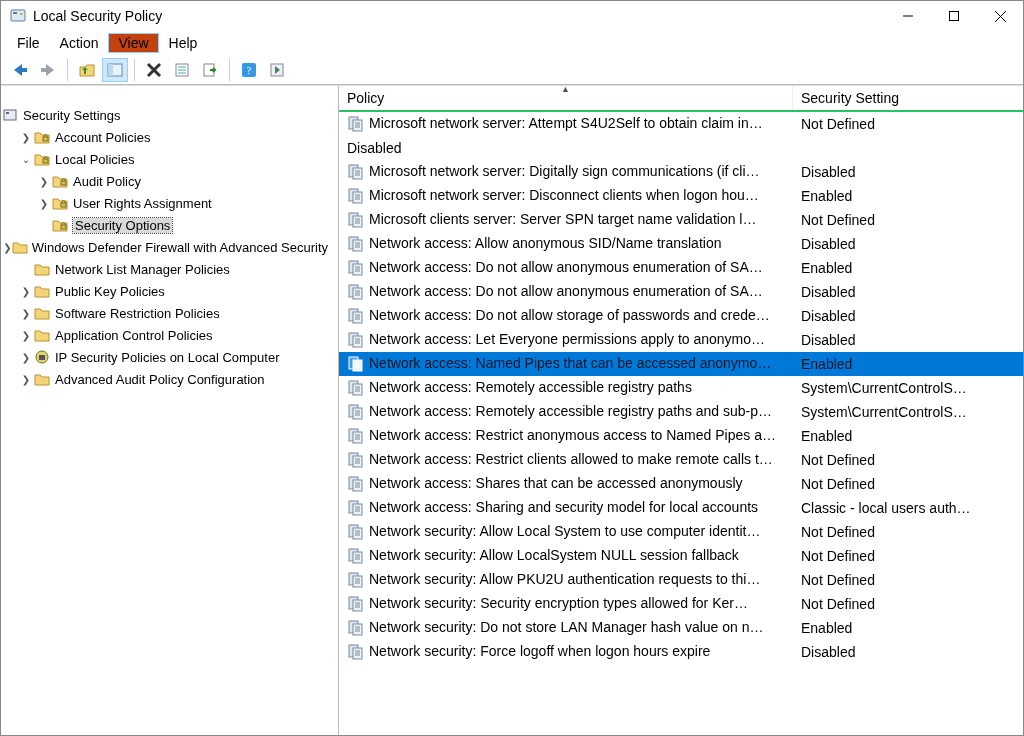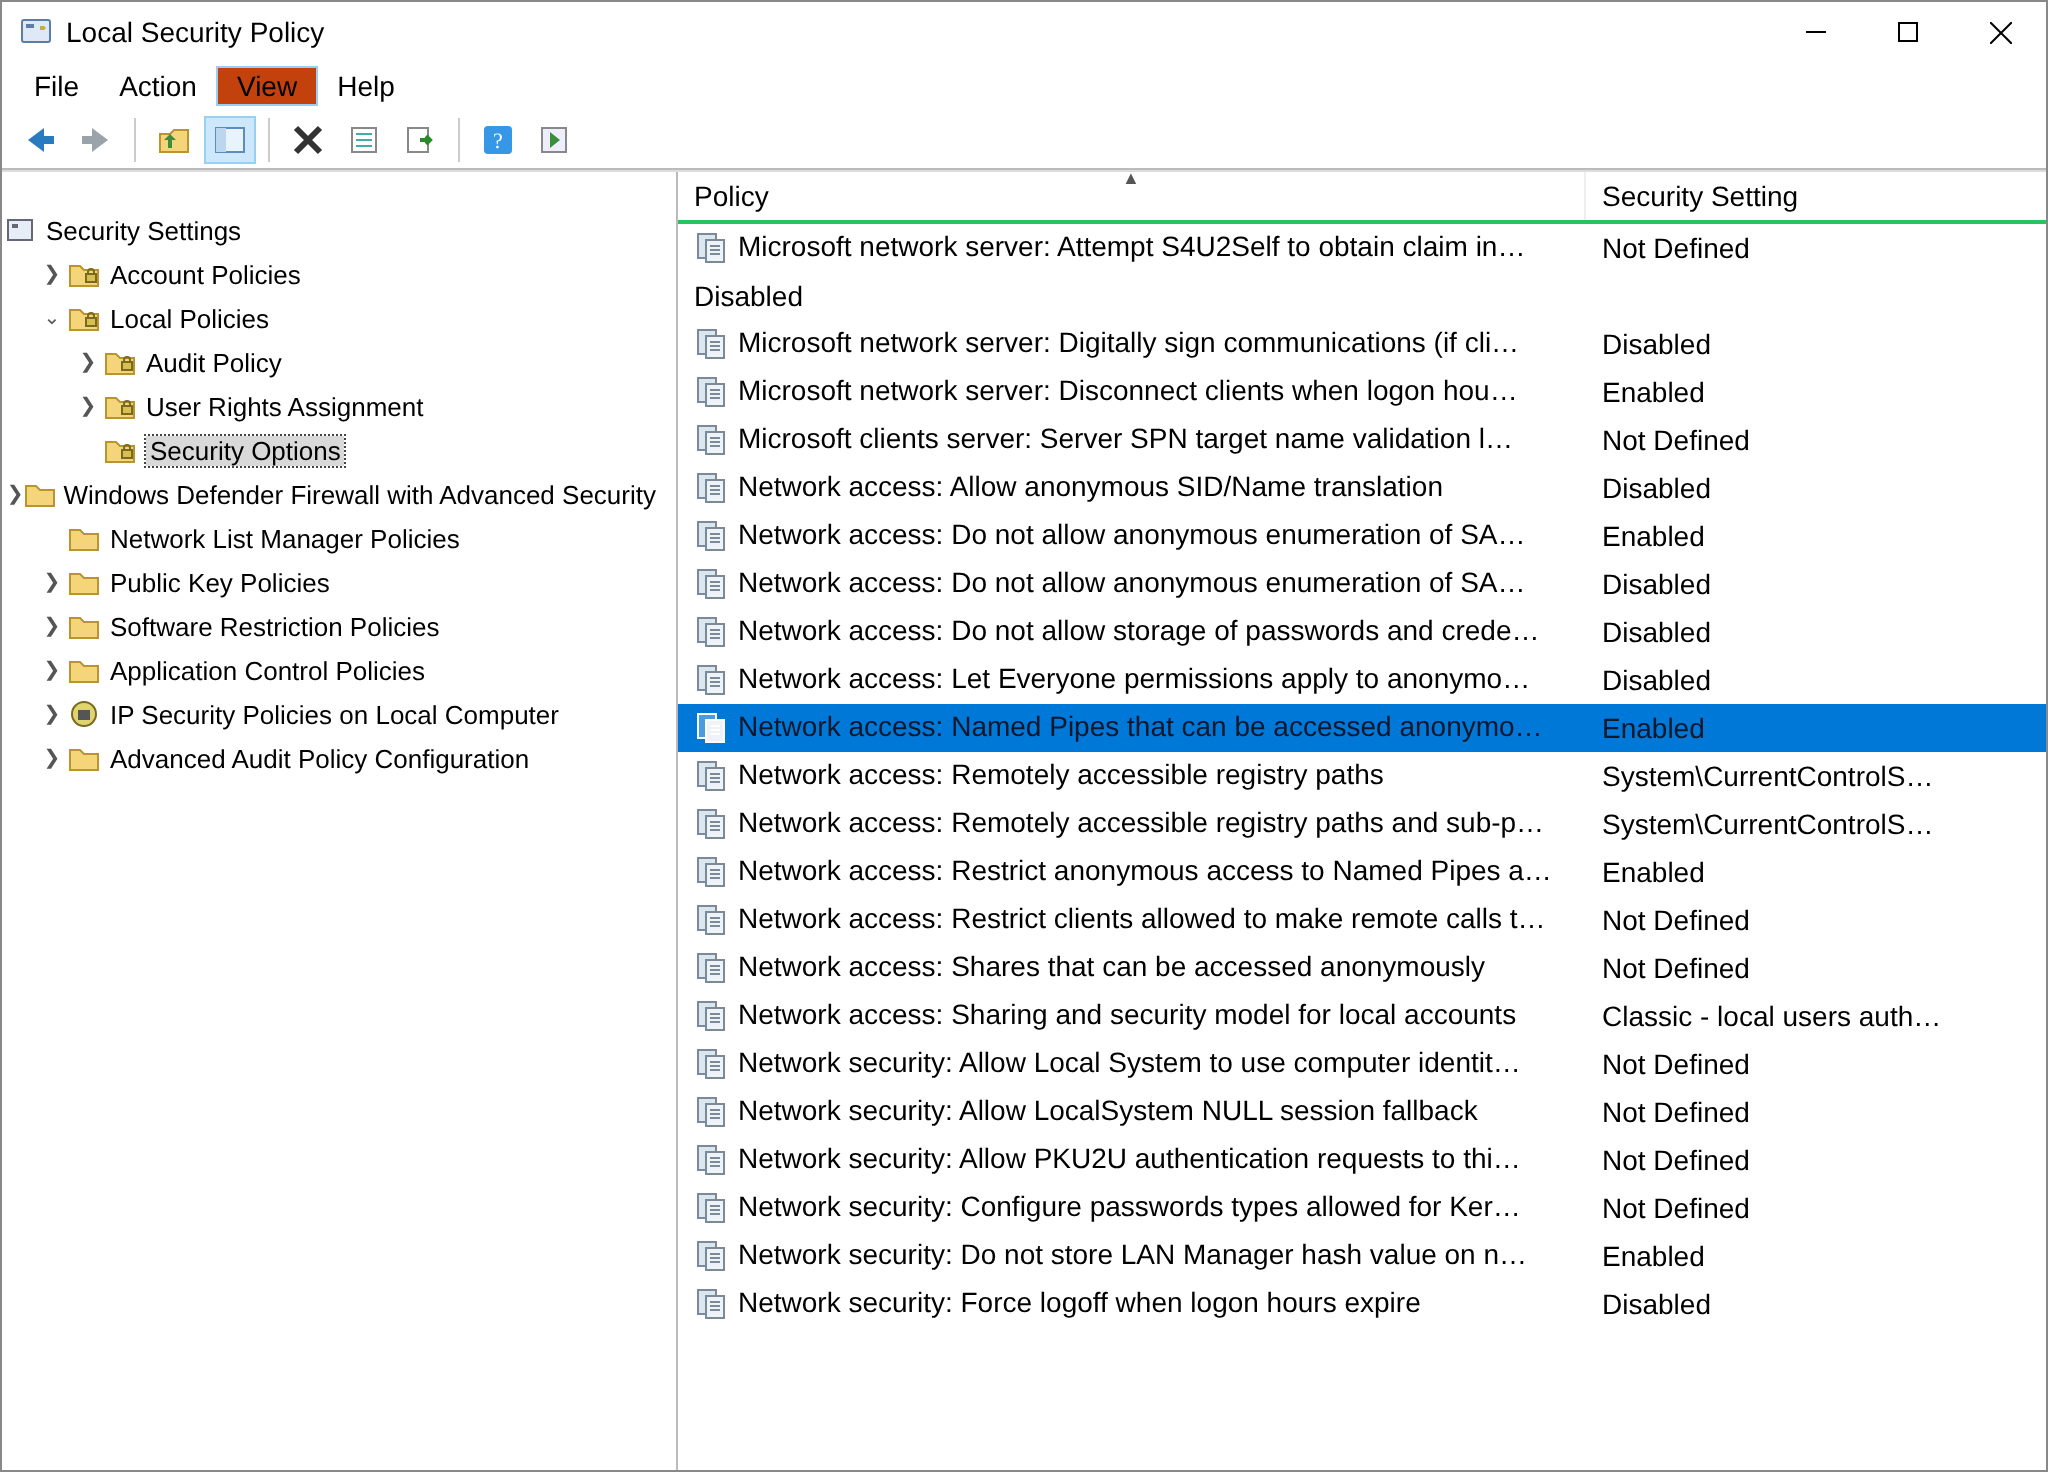--- a/index.html
+++ b/index.html
@@ -691,21 +691,21 @@
           <div class="col-policy">
             <span class="policy-icon">
               <svg width="18" height="18" viewBox="0 0 18 18">
                 <rect x="2" y="2" width="9" height="12" fill="#dce6ef" stroke="#7a8a9a"></rect>
                 <rect x="6" y="5" width="9" height="11" fill="#eef3f8" stroke="#7a8a9a"></rect>
                 <line x1="8" y1="8" x2="13" y2="8" stroke="#7a8a9a"></line>
                 <line x1="8" y1="10" x2="13" y2="10" stroke="#7a8a9a"></line>
                 <line x1="8" y1="12" x2="13" y2="12" stroke="#7a8a9a"></line>
               </svg>
             </span>
-            <span class="ellipsis">Network security: Configure passwords types allowed for Ker…</span>
+            <span class="ellipsis">Network security: Security encryption types allowed for Ker…</span>
           </div>
           <div class="col-setting">Not Defined</div>
         </div>
         <div class="list-row">
           <div class="col-policy">
             <span class="policy-icon">
               <svg width="18" height="18" viewBox="0 0 18 18">
                 <rect x="2" y="2" width="9" height="12" fill="#dce6ef" stroke="#7a8a9a"></rect>
                 <rect x="6" y="5" width="9" height="11" fill="#eef3f8" stroke="#7a8a9a"></rect>
                 <line x1="8" y1="8" x2="13" y2="8" stroke="#7a8a9a"></line>

